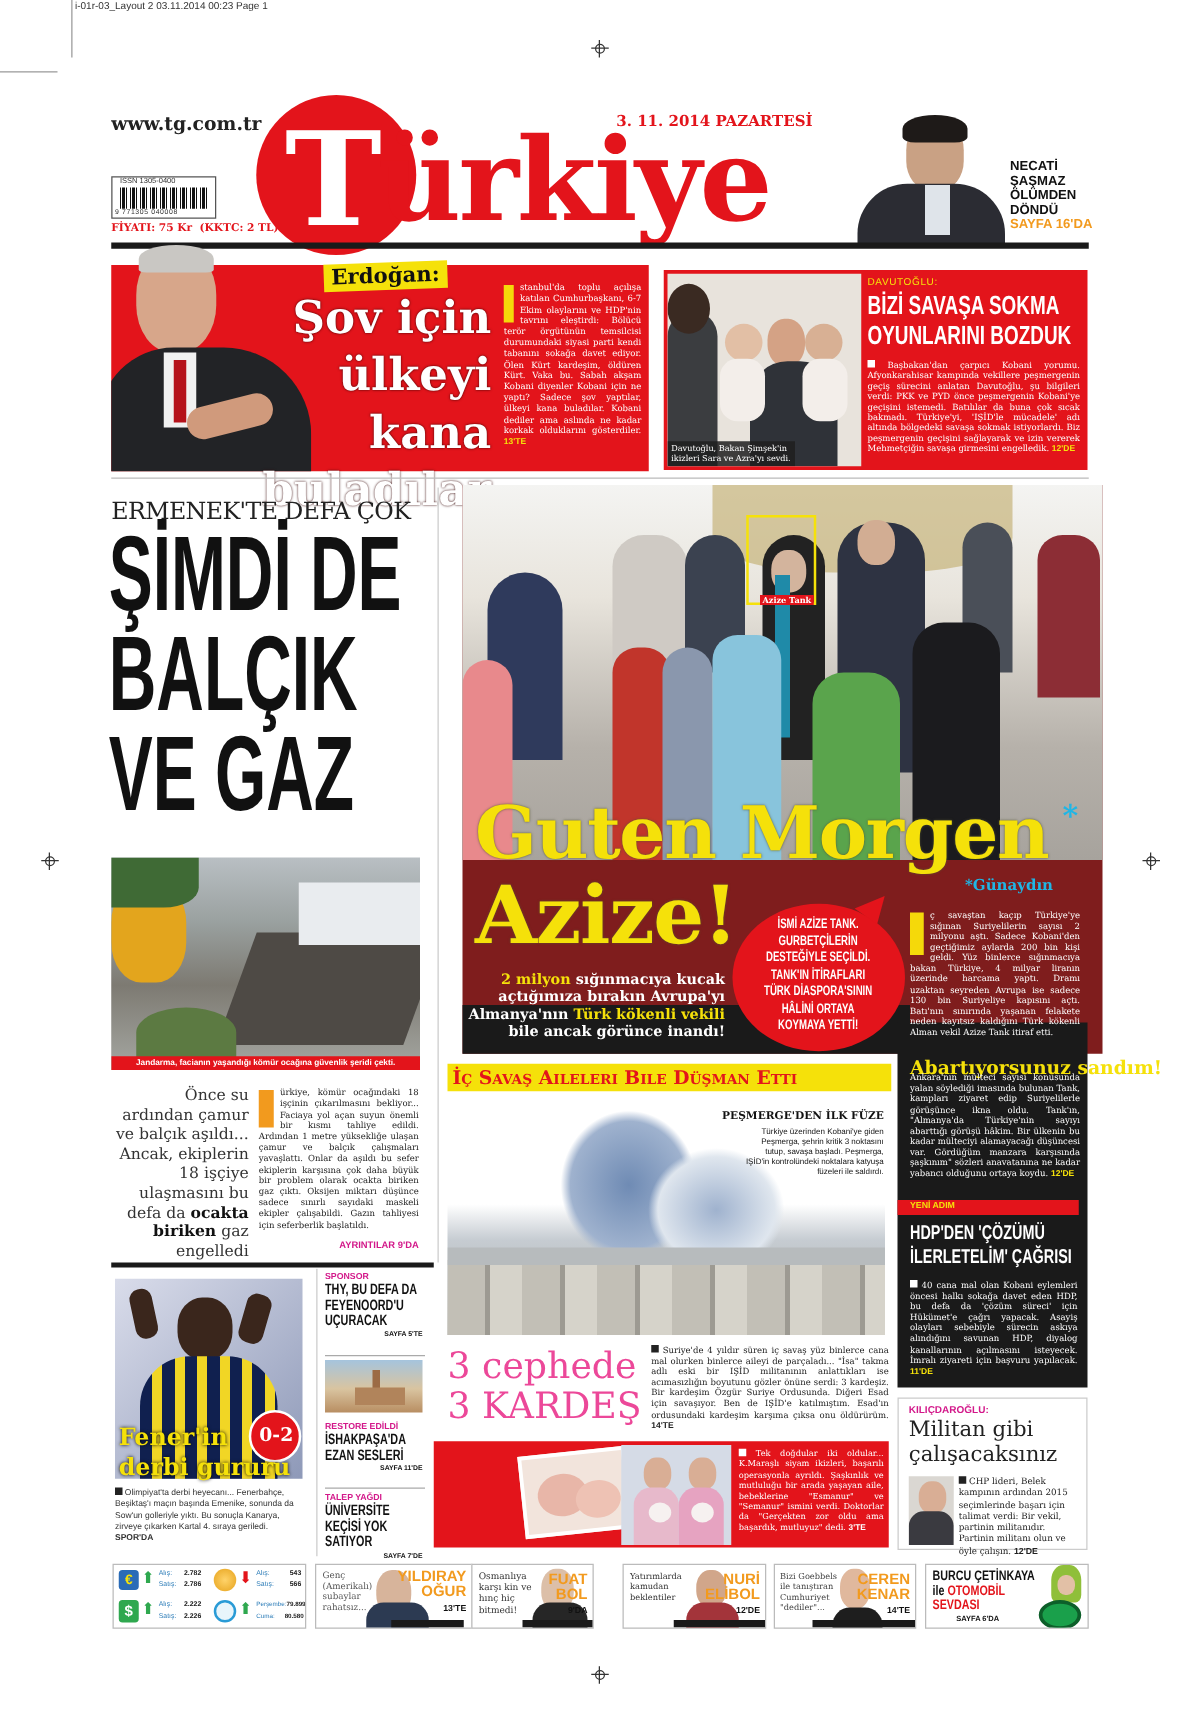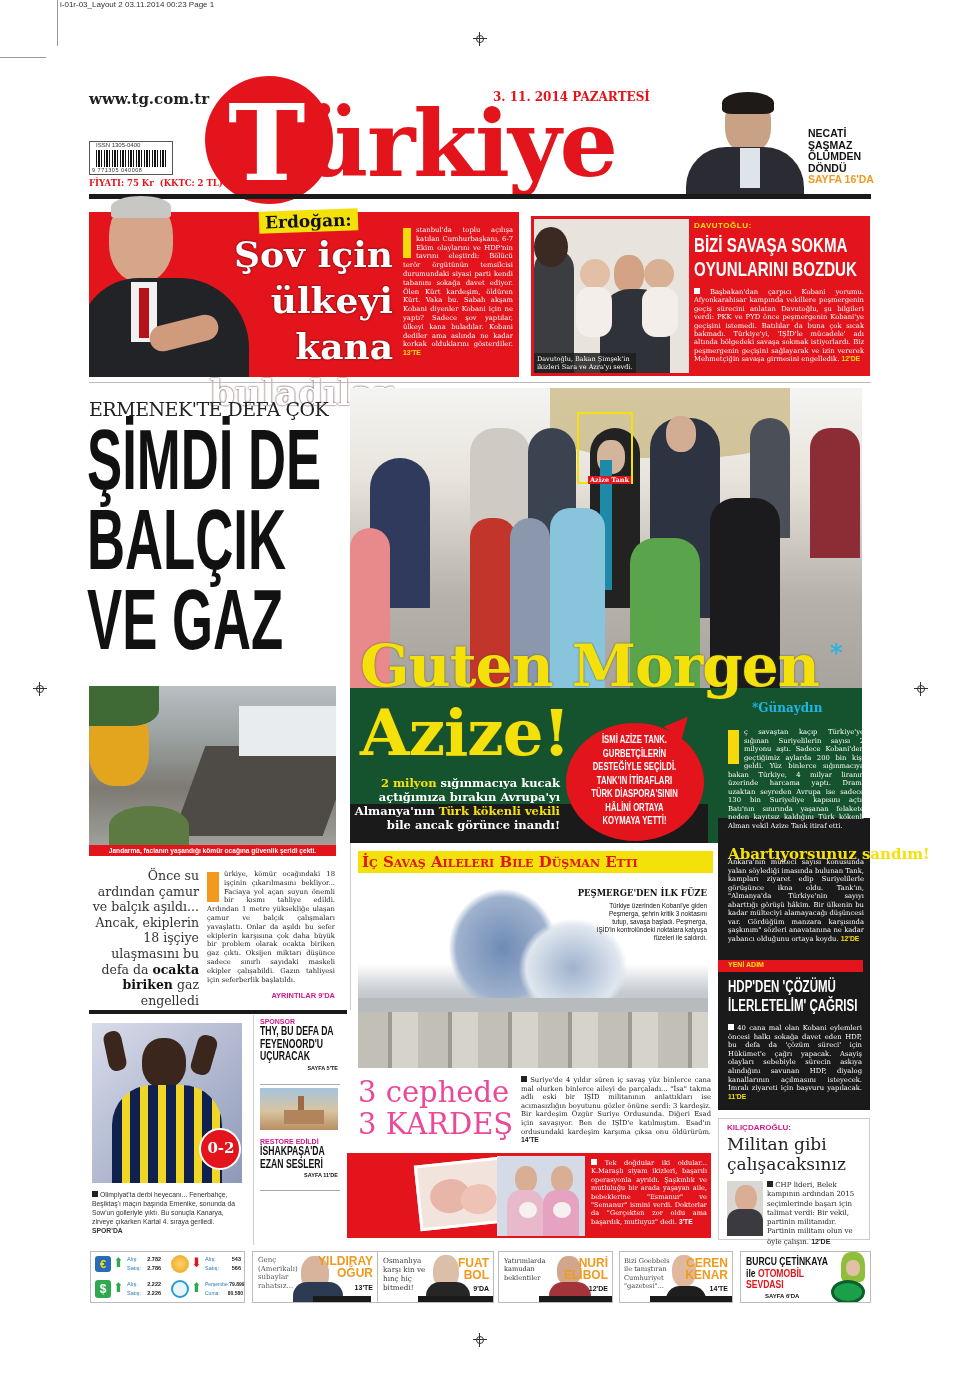--- a/index.html
+++ b/index.html
@@ -96,21 +96,21 @@
     <div style="position:absolute;left:0;top:30px;width:40px;height:124px;border-radius:20px 20px 0 0;background:#3b3d40"></div>
     <div style="position:absolute;left:0;top:8px;width:34px;height:40px;border-radius:50%;background:#3a2a22"></div>
     <div style="position:absolute;left:80px;top:36px;width:30px;height:38px;border-radius:45%;background:#d4a285"></div>
     <div style="position:absolute;left:66px;top:70px;width:70px;height:84px;border-radius:30px 30px 0 0;background:#2f3238"></div>
     <div style="position:absolute;left:46px;top:40px;width:30px;height:30px;border-radius:50%;background:#e2bfa5"></div>
     <div style="position:absolute;left:42px;top:68px;width:36px;height:50px;border-radius:14px;background:#f3eeea"></div>
     <div style="position:absolute;left:110px;top:40px;width:30px;height:30px;border-radius:50%;background:#d8b094"></div>
     <div style="position:absolute;left:108px;top:68px;width:36px;height:50px;border-radius:14px;background:#f3eeea"></div>
     <div style="position:absolute;left:0;bottom:0;width:102px;background:rgba(30,30,30,.85);color:#fff;font-size:6.5px;line-height:8px;padding:2px 3px" class="serif">Davutoğlu, Bakan Şimşek'in ikizleri Sara ve Azra'yı sevdi.</div>
   </div>
-  <div class="abs sans" style="left:163px;top:5px;color:#f5e10a;font-size:8px;font-weight:bold;letter-spacing:.5px">DAVUTOĞLU:</div>
+  <div class="abs sans" style="left:163px;top:5px;color:#f5e10a;font-size:8px;font-weight:normal;letter-spacing:.5px">DAVUTOĞLU:</div>
   <div class="abs cond" style="left:163px;top:17px;color:#fff;font-size:21px;line-height:24px;transform:scaleX(.72);white-space:nowrap">
     <div>BİZİ SAVAŞA SOKMA</div>
     <div>OYUNLARINI BOZDUK</div>
   </div>
   <div class="abs body-txt serif" style="left:163px;top:72px;width:170px;color:#fff;font-size:6.8px;line-height:8.4px">
     <span style="display:inline-block;width:6px;height:6px;background:#fff"></span>
     <span>Başbakan'dan çarpıcı Kobani yorumu. Afyonkarahisar kampında vekillere peşmergenin geçiş sürecini anlatan Davutoğlu, şu bilgileri verdi: PKK ve PYD önce peşmergenin Kobani'ye geçişini istemedi. Batılılar da buna çok sıcak bakmadı. Türkiye'yi, 'IŞİD'le mücadele' adı altında bölgedeki savaşa sokmak istiyorlardı. Biz peşmergenin geçişini sağlayarak ve izin vererek Mehmetçiğin savaşa girmesini engelledik.</span>
     <b class="pg" style="color:#f5e10a">12'DE</b>
   </div>
 </div>
@@ -139,21 +139,21 @@
   </div>
   <div class="abs body-txt serif" style="left:118px;top:480px;width:128px;font-size:6.8px;line-height:8.8px;color:#222">
     <span class="dropcap" style="background:#f29a1e;height:30px;width:12px"></span>
     <span>ürkiye, kömür ocağındaki 18 işçinin çıkarılmasını bekliyor... Faciaya yol açan suyun önemli bir kısmı tahliye edildi. Ardından 1 metre yüksekliğe ulaşan çamur ve balçık çalışmaları yavaşlattı. Onlar da aşıldı bu sefer ekiplerin karşısına çok daha büyük bir problem olarak ocakta biriken gaz çıktı. Oksijen miktarı düşünce sadece sınırlı sayıdaki maskeli ekipler çalışabildi. Gazın tahliyesi için seferberlik başlatıldı.</span>
   </div>
   <div class="abs pg" style="right:12px;top:601px;font-size:7.5px;color:#d3188a">AYRINTILAR 9'DA</div>
 </div>
 <div class="abs" style="left:89px;top:1010px;width:258px;height:4px;background:#1a1a1a"></div>
 <div class="abs" style="left:350px;top:390px;width:1px;height:620px;background:#ccc"></div>
 
-<div class="abs" style="left:350px;top:388px;width:512px;height:455px;background:#14532d">
+<div class="abs" style="left:370px;top:388px;width:512px;height:455px;background:#7f1d1d">
   <div class="photo" style="left:0;top:0;width:512px;height:300px;background:linear-gradient(180deg,#f4f4f2 0%,#e8e4dc 30%,#b6b1aa 70%,#a7a39d 100%)">
     <div style="position:absolute;left:200px;top:0;width:240px;height:70px;background:#c6b37a;border-radius:0 0 40% 40%;opacity:.7"></div>
     <div style="position:absolute;left:120px;top:40px;width:60px;height:110px;border-radius:25px 25px 0 0;background:#cfcac4"></div>
     <div style="position:absolute;left:178px;top:40px;width:48px;height:110px;border-radius:25px 25px 0 0;background:#3b4250"></div>
     <div style="position:absolute;left:240px;top:40px;width:50px;height:180px;border-radius:25px 25px 0 0;background:#222"></div>
     <div style="position:absolute;left:247px;top:52px;width:28px;height:34px;border-radius:45%;background:#d3b49d"></div>
     <div style="position:absolute;left:250px;top:72px;width:12px;height:130px;background:#1f8aa8"></div>
     <div style="position:absolute;left:300px;top:30px;width:70px;height:200px;border-radius:30px 30px 0 0;background:#2e3342"></div>
     <div style="position:absolute;left:316px;top:28px;width:30px;height:36px;border-radius:45%;background:#d2ad93"></div>
     <div style="position:absolute;left:400px;top:30px;width:40px;height:120px;border-radius:20px 20px 0 0;background:#4a4f58"></div>
@@ -278,20 +278,24 @@
 
 <div class="abs" style="left:89px;top:1020px;width:160px;height:225px">
   <div class="photo" style="left:3px;top:3px;width:150px;height:160px;background:linear-gradient(135deg,#d9dcea,#8e99b8)">
     <div style="position:absolute;left:50px;top:15px;width:44px;height:50px;border-radius:45%;background:#3a261c"></div>
     <div style="position:absolute;left:20px;top:62px;width:110px;height:100px;border-radius:40px 40px 0 0;background:repeating-linear-gradient(90deg,#10204f 0 10px,#f1d625 10px 18px)"></div>
     <div style="position:absolute;left:14px;top:8px;width:18px;height:40px;border-radius:8px;background:#3a261c;transform:rotate(-12deg)"></div>
     <div style="position:absolute;left:102px;top:12px;width:20px;height:40px;border-radius:8px;background:#3a261c;transform:rotate(16deg)"></div>
   </div>
   <div class="abs" style="left:110px;top:108px;width:42px;height:42px;border-radius:50%;background:#e3141b;border:2px solid #fff"></div>
   <div class="abs serif" style="left:113px;top:119px;width:38px;text-align:center;color:#fff;font-weight:900;font-size:15px">0-2</div>
+  <div class="abs serif" style="left:6px;top:118px;color:#f5e10a;font-size:19px;font-weight:900;line-height:24px;text-shadow:0 0 3px #000;white-space:nowrap">
+    <div>Fener'in</div>
+    <div>derbi gururu</div>
+  </div>
   <div class="abs body-txt sans" style="left:3px;top:170px;width:152px;font-size:6.8px;line-height:9px;color:#333;text-align:left">
     <span style="display:inline-block;width:6px;height:6px;background:#222"></span>
     <span>Olimpiyat'ta derbi heyecanı... Fenerbahçe, Beşiktaş'ı maçın başında Emenike, sonunda da Sow'un golleriyle yıktı. Bu sonuçla Kanarya, zirveye çıkarken Kartal 4. sıraya geriledi.</span>
     <b class="pg">SPOR'DA</b>
   </div>
 </div>
 <div class="abs" style="left:253px;top:1015px;width:1px;height:230px;background:#ccc"></div>
 
 <div class="abs" style="left:258px;top:1018px;width:84px;height:225px">
   <div style="position:absolute;left:2px;top:0">
@@ -303,20 +307,25 @@
   <div class="photo" style="left:2px;top:70px;width:78px;height:42px;background:linear-gradient(180deg,#a5c4dd 0%,#d9c4a0 55%,#b88e62 100%)">
     <div style="position:absolute;left:38px;top:8px;width:6px;height:22px;background:#9c6b45"></div>
     <div style="position:absolute;left:24px;top:22px;width:40px;height:14px;background:#b1845b"></div>
   </div>
   <div style="position:absolute;left:2px;top:120px">
     <div class="sans" style="color:#d3188a;font-size:7px;font-weight:bold">RESTORE EDİLDİ</div>
     <div class="cond" style="font-size:12px;line-height:12.5px;width:110px;transform:scaleX(.72)">İSHAKPAŞA'DA EZAN SESLERİ</div>
     <div class="pg" style="text-align:right;width:78px;font-size:5.5px;margin-top:2px">SAYFA 11'DE</div>
   </div>
   <div style="position:absolute;left:2px;top:172px;width:80px;height:1px;background:#aaa"></div>
+  <div style="position:absolute;left:2px;top:177px">
+    <div class="sans" style="color:#d3188a;font-size:7px;font-weight:bold">TALEP YAĞDI</div>
+    <div class="cond" style="font-size:12px;line-height:12.5px;width:112px;transform:scaleX(.72)">ÜNİVERSİTE KEÇİSİ YOK SATIYOR</div>
+    <div class="pg" style="text-align:right;width:78px;font-size:5.5px;margin-top:2px">SAYFA 7'DE</div>
+  </div>
 </div>
 
 <div class="strip-box" style="left:90px;width:155px">
 
   <div style="position:absolute;left:4px;top:4px;width:16px;height:16px;background:#2a6bb7;border-radius:3px;color:#f5e10a;font-size:11px;font-weight:bold;text-align:center;line-height:16px" class="sans">€</div>
   <div style="position:absolute;left:22px;top:4px;color:#2fa84f;font-size:13px;line-height:14px">⬆</div>
   <div class="sans" style="position:absolute;left:36px;top:3px;width:34px;font-size:5.5px;line-height:9px;color:#2a7bb7">
     <div style="display:flex;justify-content:space-between">
         <span>Alış:</span>
         <b style="color:#222">2.782</b>
@@ -369,21 +378,21 @@
   <div class="serif" style="position:absolute;left:5px;top:4px;width:40px;font-size:7px;line-height:8.6px;color:#555">Genç (Amerikalı) subaylar rahatsız...</div>
   <div style="position:absolute;left:48px;top:4px;width:28px;height:36px;border-radius:45%;background:#d7b49b"></div>
   <div style="position:absolute;left:40px;top:30px;width:50px;height:22px;border-radius:14px 14px 0 0;background:#2c3a52"></div>
   <div class="cond" style="position:absolute;right:4px;top:3px;color:#f29a1e;font-size:12px;line-height:12px;text-align:right">
       <div>YILDIRAY</div>
       <div>OĞUR</div>
     </div>
   <div style="position:absolute;left:60px;bottom:0;width:58px;height:6px;background:#1a1a1a"></div>
   <div class="pg" style="position:absolute;right:4px;top:32px;font-size:7px">13'TE</div>
 </div>
-<div class="strip-box" style="left:377px;width:117px">
+<div class="strip-box" style="left:377px;width:98px">
   <div class="serif" style="position:absolute;left:5px;top:4px;width:44px;font-size:7.2px;line-height:9px;color:#333">Osmanlıya karşı kin ve hınç hiç bitmedi!</div>
   <div style="position:absolute;left:55px;top:3px;width:26px;height:34px;border-radius:45%;background:#dcbfa8"></div>
   <div style="position:absolute;left:48px;top:30px;width:44px;height:22px;border-radius:14px 14px 0 0;background:#262626"></div>
   <div class="cond" style="position:absolute;right:4px;top:5px;color:#f29a1e;font-size:12px;line-height:12px;text-align:right">
       <div>FUAT</div>
       <div>BOL</div>
     </div>
   <div style="position:absolute;left:40px;bottom:0;width:77px;height:6px;background:#1a1a1a"></div>
   <div class="pg" style="position:absolute;right:4px;top:33px;font-size:7px">9'DA</div>
 </div>
@@ -392,21 +401,21 @@
   <div style="position:absolute;left:58px;top:4px;width:24px;height:30px;border-radius:45%;background:#d1a68a"></div>
   <div style="position:absolute;left:50px;top:30px;width:42px;height:22px;border-radius:14px 14px 0 0;background:#a3343a"></div>
   <div class="cond" style="position:absolute;right:4px;top:5px;color:#f29a1e;font-size:12px;line-height:12px;text-align:right">
       <div>NURİ</div>
       <div>ELİBOL</div>
     </div>
   <div style="position:absolute;left:40px;bottom:0;width:75px;height:6px;background:#1a1a1a"></div>
   <div class="pg" style="position:absolute;right:4px;top:33px;font-size:7px">12'DE</div>
 </div>
 <div class="strip-box" style="left:619px;width:114px">
-  <div class="serif" style="position:absolute;left:4px;top:5px;width:46px;font-size:6.6px;line-height:8.4px;color:#444">Bizi Goebbels ile tanıştıran Cumhuriyet "gazetesi"...</div>
+  <div class="serif" style="position:absolute;left:4px;top:5px;width:46px;font-size:6.6px;line-height:8.4px;color:#444">Bizi Goebbels ile tanıştıran Cumhuriyet "dediler"...</div>
   <div style="position:absolute;left:52px;top:3px;width:24px;height:32px;border-radius:45%;background:#e0b89d"></div>
   <div style="position:absolute;left:50px;top:2px;width:28px;height:40px;border-radius:40% 40% 10% 10%;background:#5a3a2a;z-index:-1"></div>
   <div style="position:absolute;left:46px;top:34px;width:40px;height:20px;border-radius:14px 14px 0 0;background:#1e1e1e"></div>
   <div class="cond" style="position:absolute;right:4px;top:5px;color:#f29a1e;font-size:12px;line-height:12px;text-align:right">
       <div>CEREN</div>
       <div>KENAR</div>
     </div>
   <div style="position:absolute;left:30px;bottom:0;width:84px;height:6px;background:#1a1a1a"></div>
   <div class="pg" style="position:absolute;right:4px;top:33px;font-size:7px">14'TE</div>
 </div>

